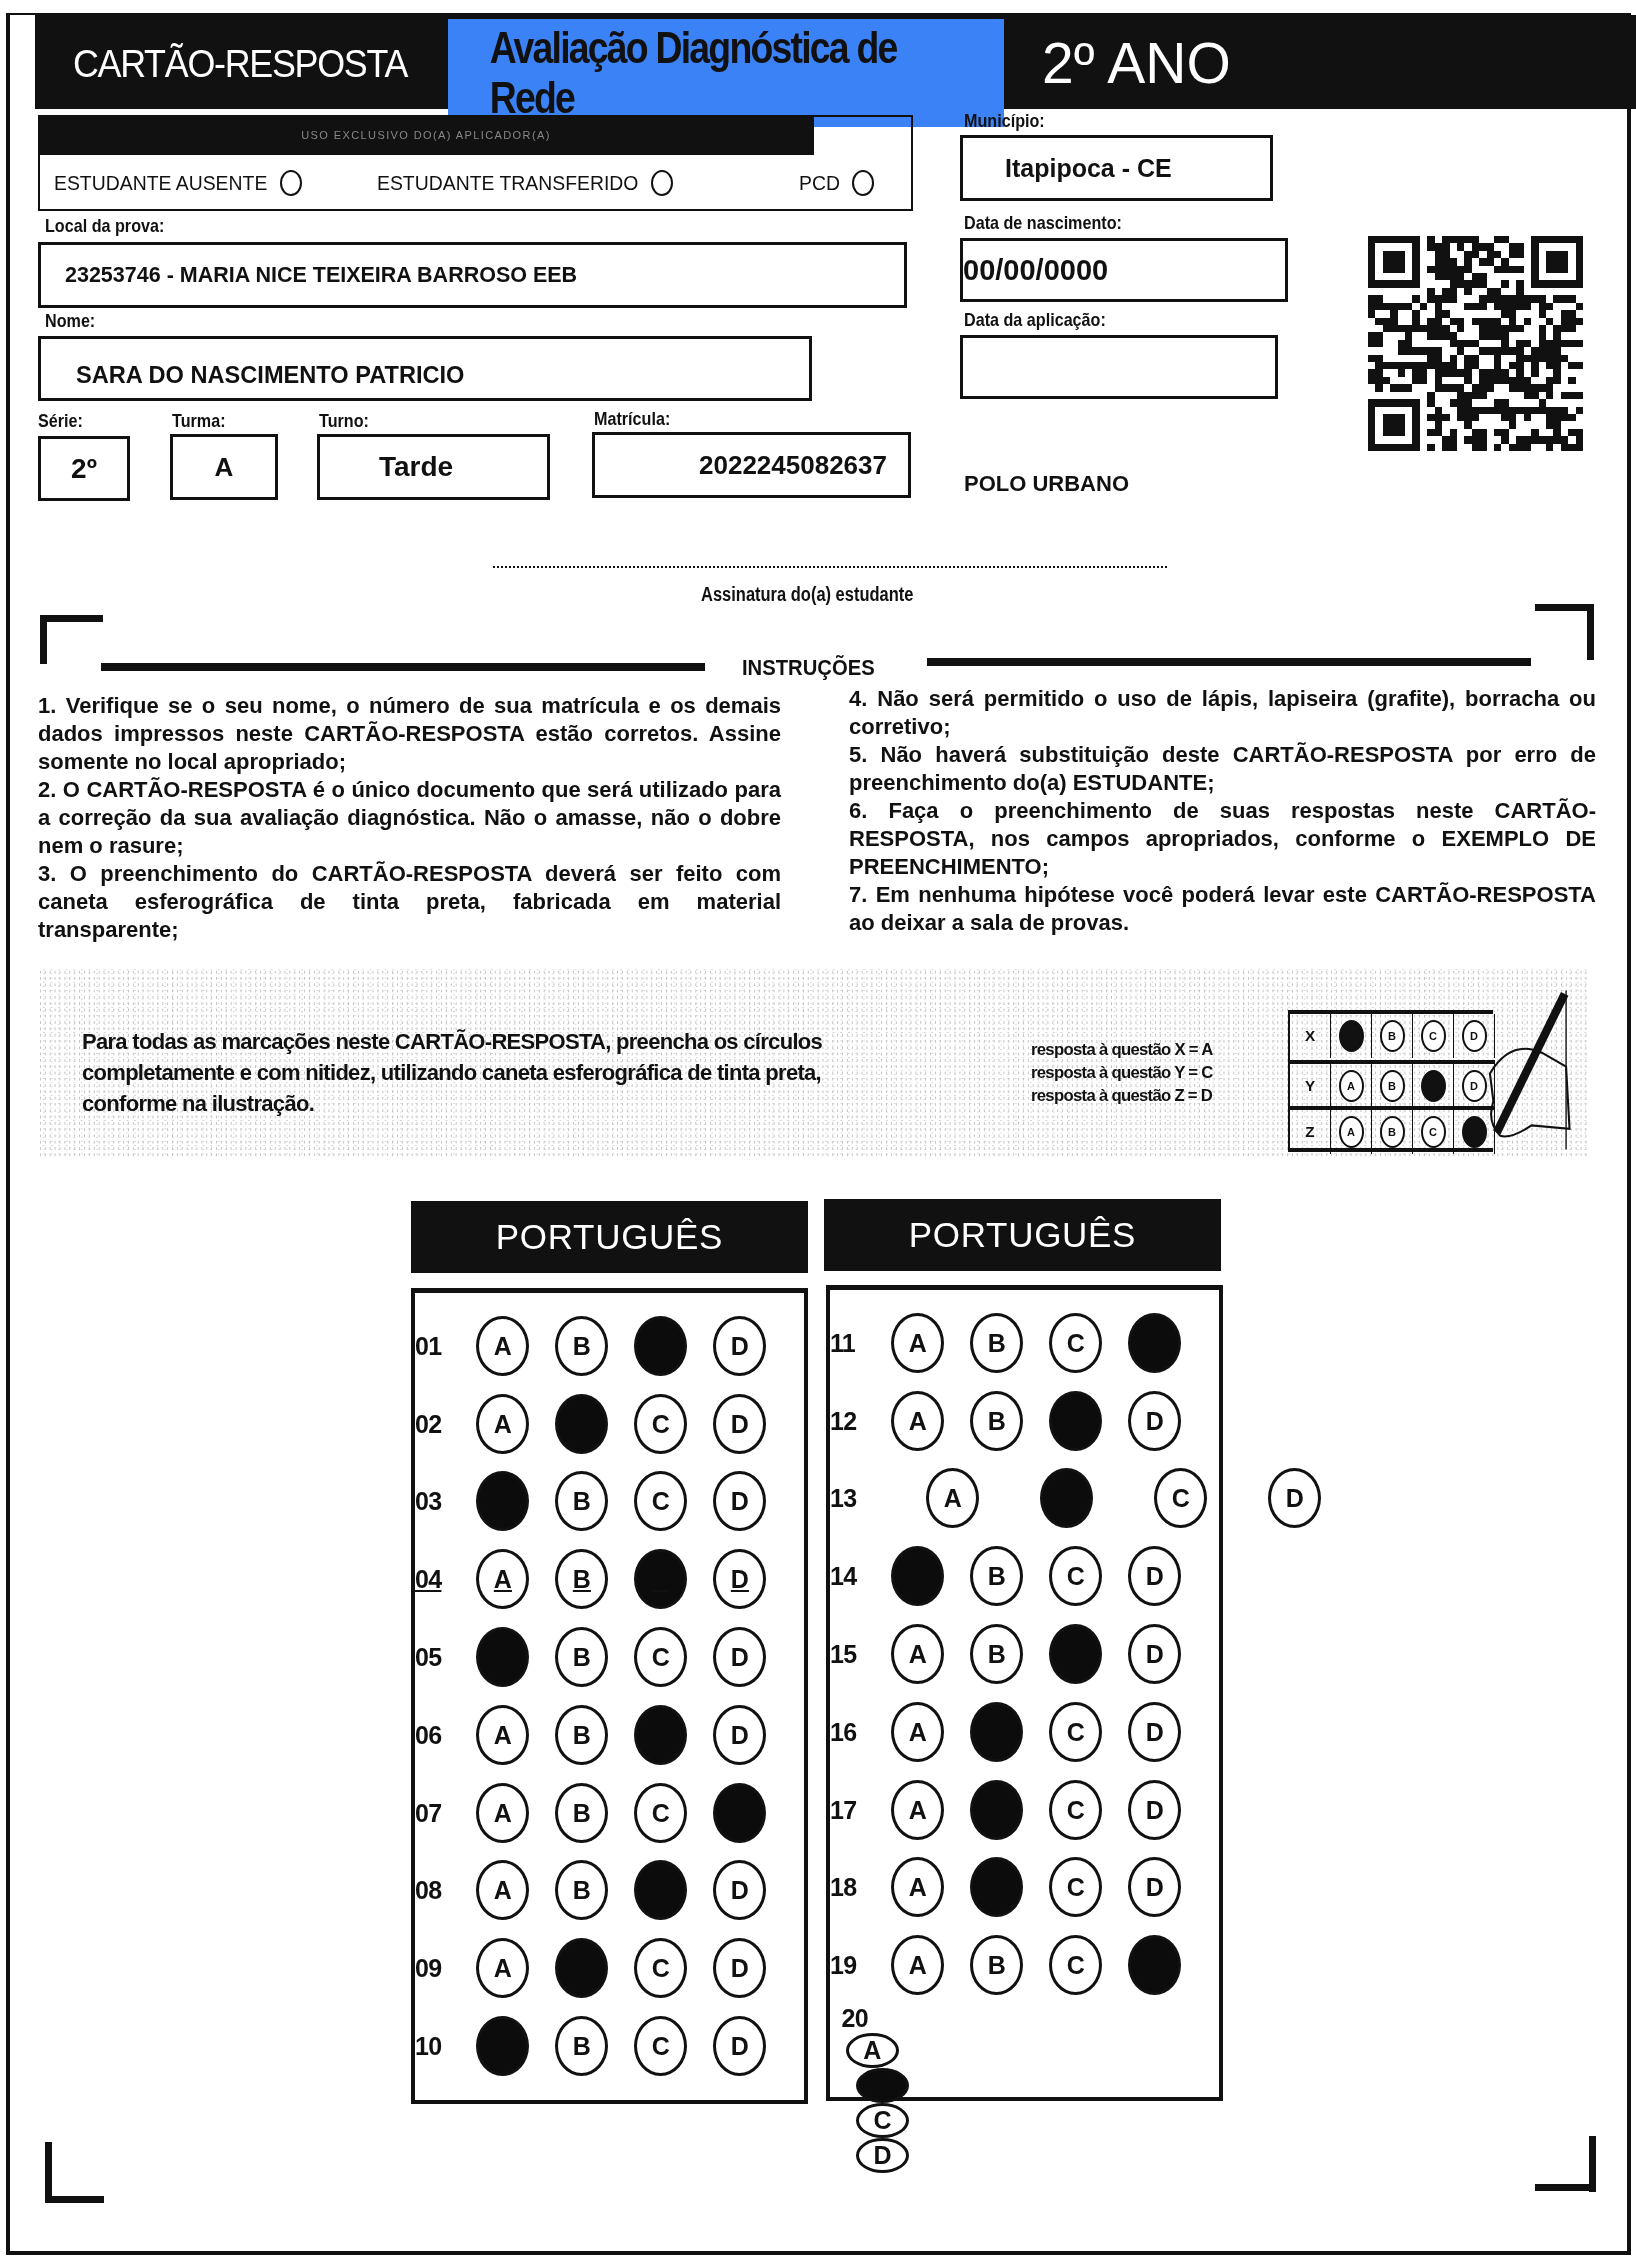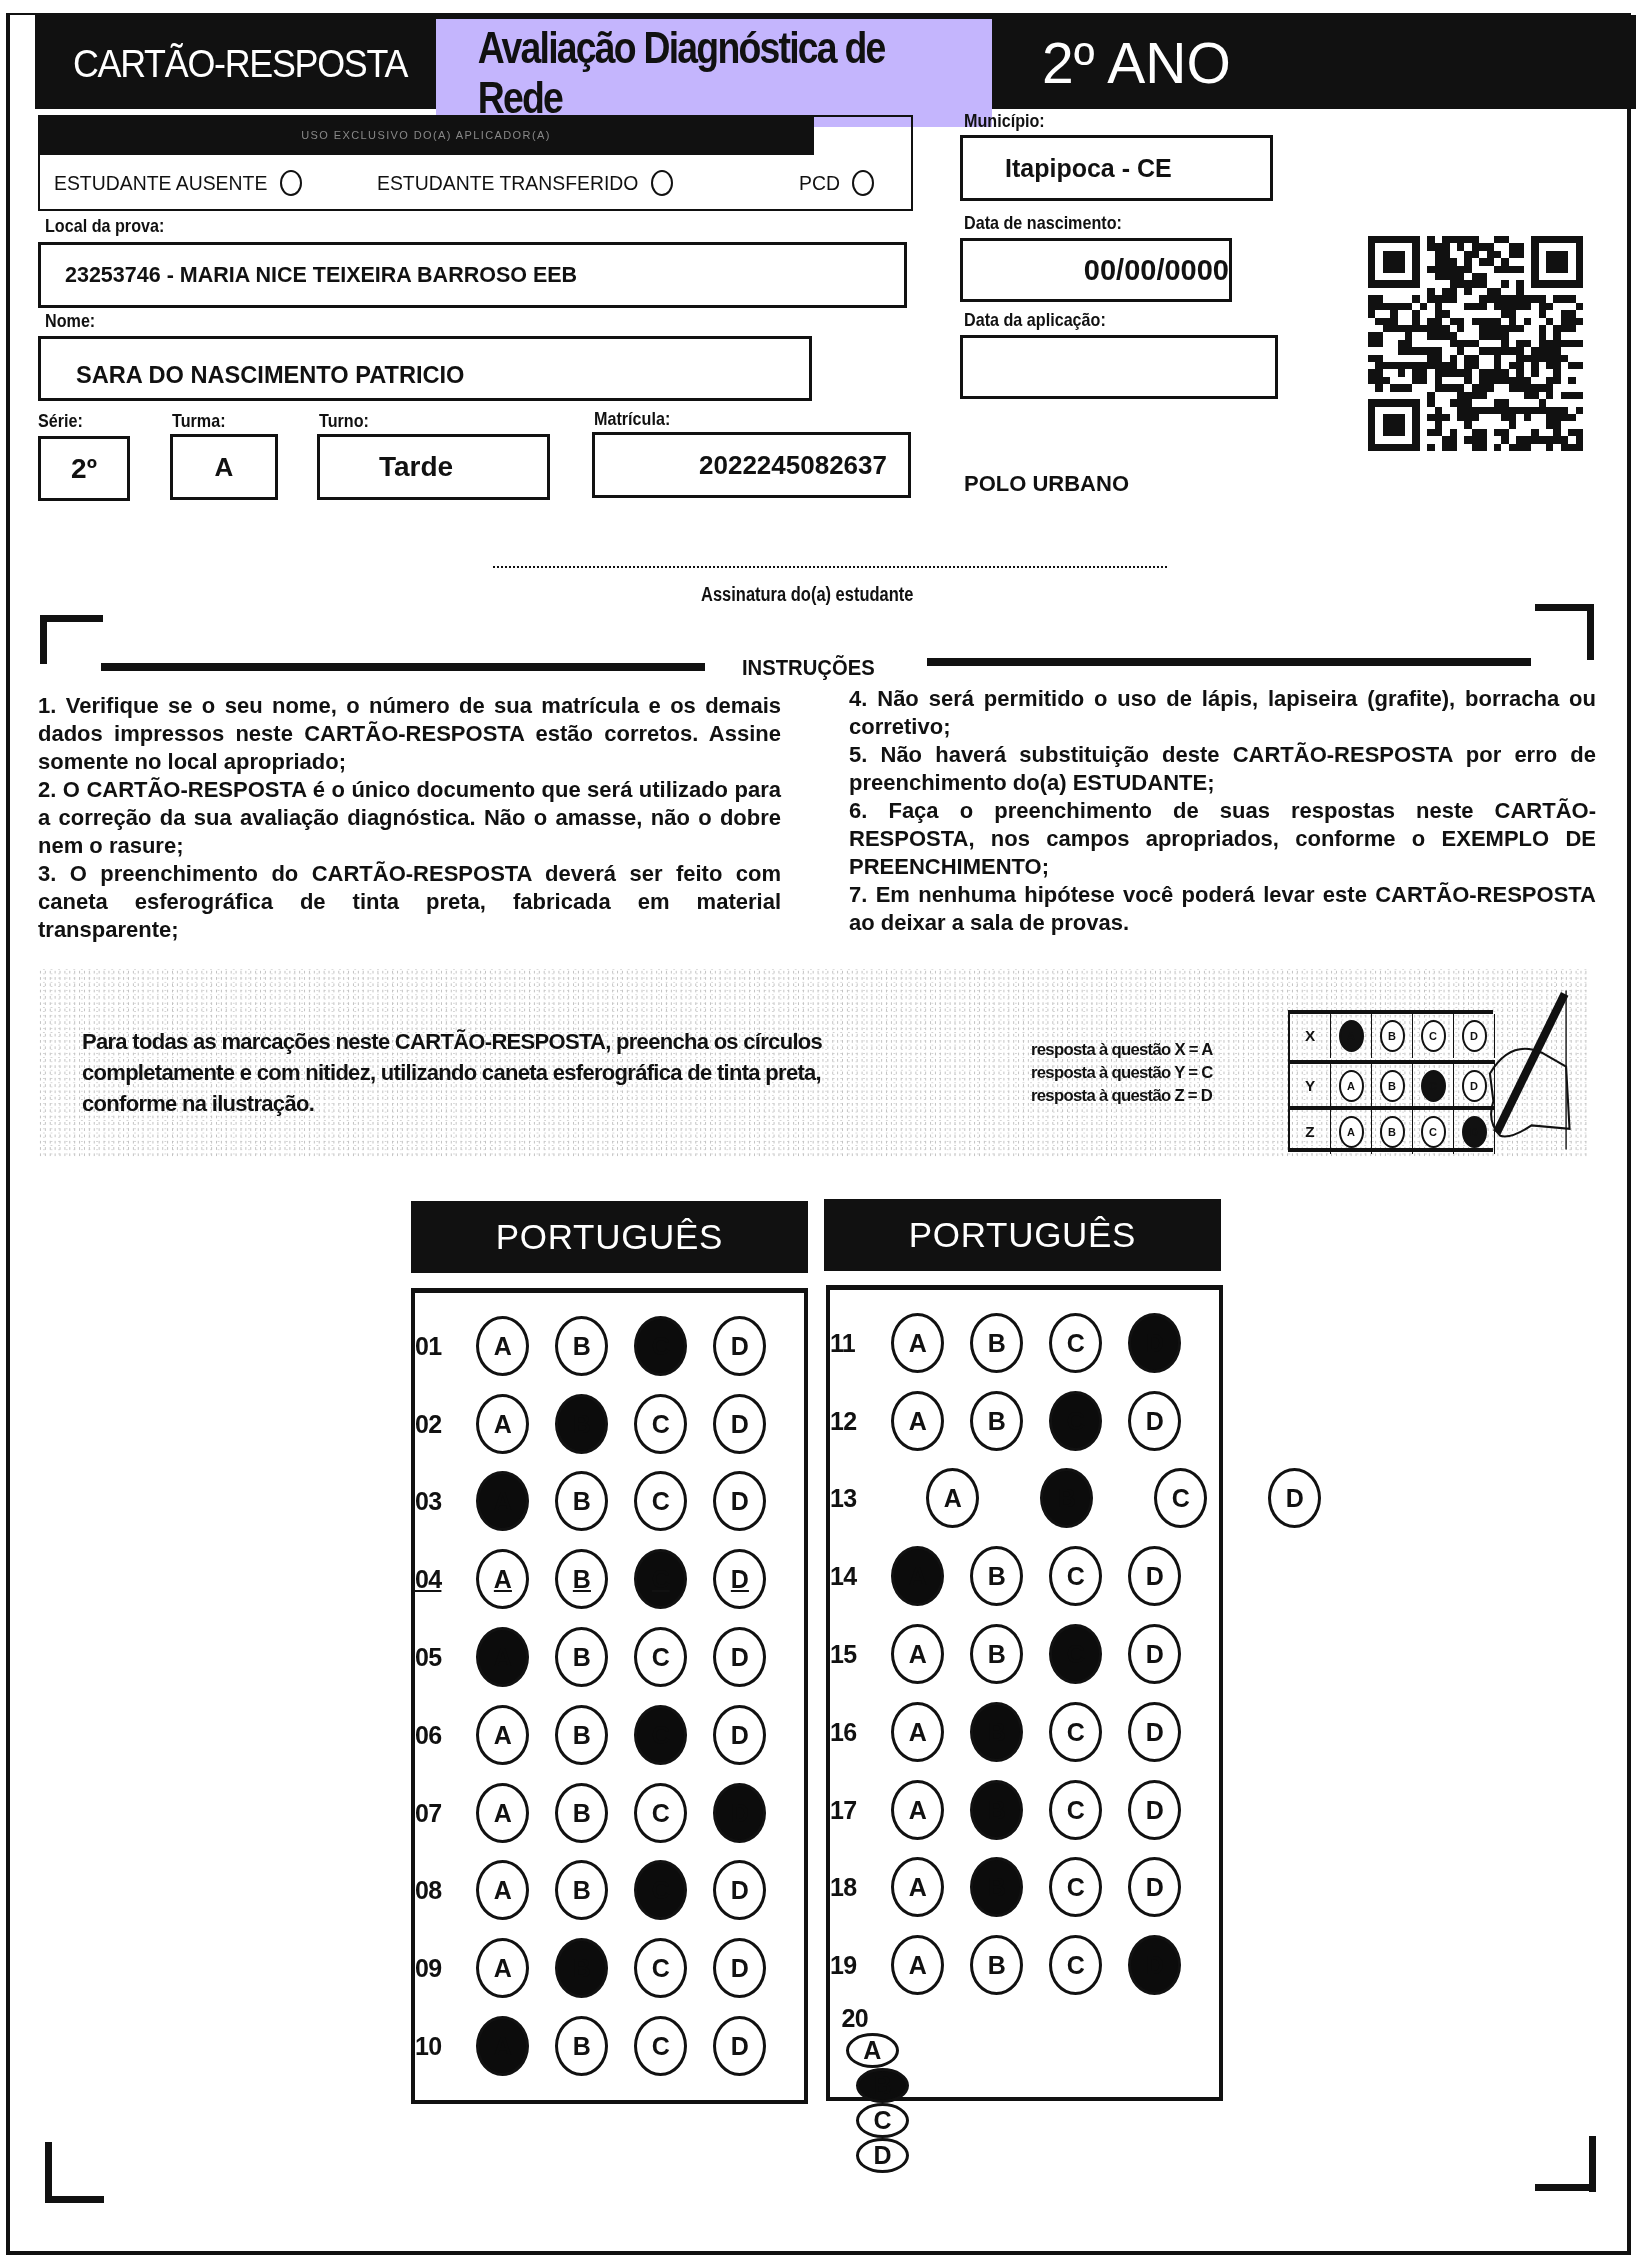--- a/index.html
+++ b/index.html
@@ -5,21 +5,21 @@
   html, body { margin: 0; padding: 0; background: #ffffff; }
   body { width: 1636px; height: 2261px; position: relative; overflow: hidden;
          font-family: "Liberation Sans", sans-serif; color: #111; }
   .abs { position: absolute; box-sizing: border-box; }
   .frame { left: 5.6px; top: 12.5px; width: 1625px; height: 2242px; border: 4.2px solid #111; border-top-width: 2.1px; }
 
   
   .hdr-dark { left: 35px; top: 15.3px; width: 1604px; height: 94px; background: #111; }
   .hdr-left { left: 35px; top: 19.4px; width: 410px; height: 90px; color: #fff; font-size: 39px;
               display: flex; align-items: center; justify-content: center; letter-spacing: -1.4px; transform: scaleX(0.92); }
-  .hdr-mid { left: 436px; top: 19.4px; width: 556px; height: 108px; background: #c4b5fd;
+  .hdr-mid { left: 448px; top: 19.4px; width: 556px; height: 108px; background: #3b82f6;
              font-size: 44px; font-weight: bold; display: flex; align-items: center; justify-content: center; letter-spacing: -2.1px; }
   .hdr-mid span { transform: scaleX(0.85); display: inline-block; }
   .hdr-right { left: 1042px; top: 19.4px; width: 569px; height: 87px; color: #fff; font-size: 57px;
                display: flex; align-items: center; padding-left: 0; }
 
   
   .apl-box { left: 38px; top: 115px; width: 875px; height: 96px; border: 2.8px solid #111; }
   .apl-bar { left: 38px; top: 115px; width: 776px; height: 40px; background: #111; color: #888;
              font-size: 11px; display: flex; align-items: center; justify-content: center; letter-spacing: 1.4px; }
   .apl-opt { top: 170px; font-size: 19.4px; display: flex; align-items: center; gap: 12.5px; }
@@ -96,21 +96,21 @@
 <div class="abs field" style="left:960px; top:135px; width:313px; height:66px; font-size:25px; padding-left:42px;">
   <span>Itapipoca - CE</span>
 </div>
 
 <div class="abs lbl" style="left:45px; top:215px;">Local da prova:</div>
 <div class="abs field" style="left:38px; top:242px; width:869px; height:66px; font-size:21.5px; padding-left:24px;">
   <span>23253746 - MARIA NICE TEIXEIRA BARROSO EEB</span>
 </div>
 
 <div class="abs lbl" style="left:964px; top:212px;">Data de nascimento:</div>
-<div class="abs field" style="left:960px; top:238px; width:272px; height:64px; font-size:29px; justify-content:flex-end;">
+<div class="abs field" style="left:960px; top:238px; width:328px; height:64px; font-size:29px; justify-content:flex-start;">
   <span>00/00/0000</span>
 </div>
 
 <div class="abs lbl" style="left:45px; top:310px;">Nome:</div>
 <div class="abs field" style="left:38px; top:336px; width:774px; height:65px; font-size:23.6px; padding-left:35px; padding-top:14px;">
   <span>SARA DO NASCIMENTO PATRICIO</span>
 </div>
 
 <div class="abs lbl" style="left:964px; top:309px;">Data da aplicação:</div>
 <div class="abs field" style="left:960px; top:335px; width:318px; height:64px;">

